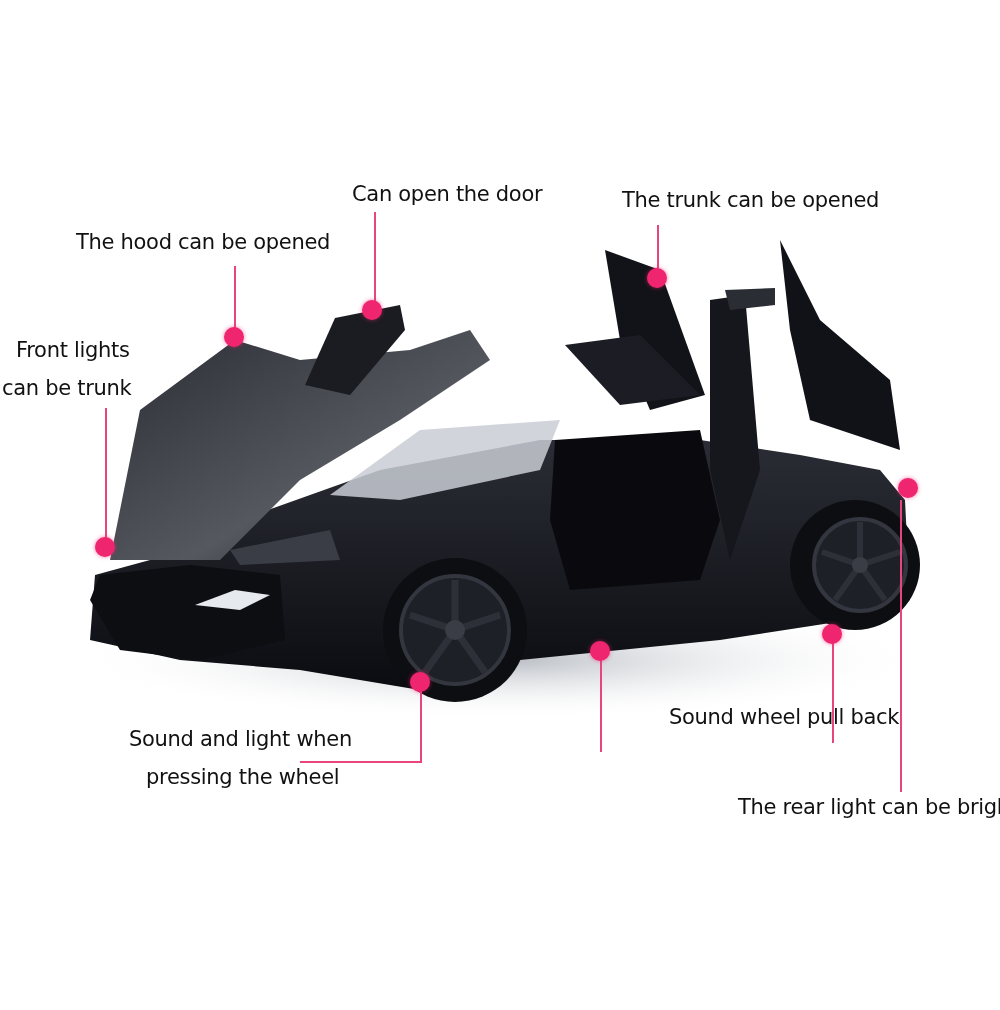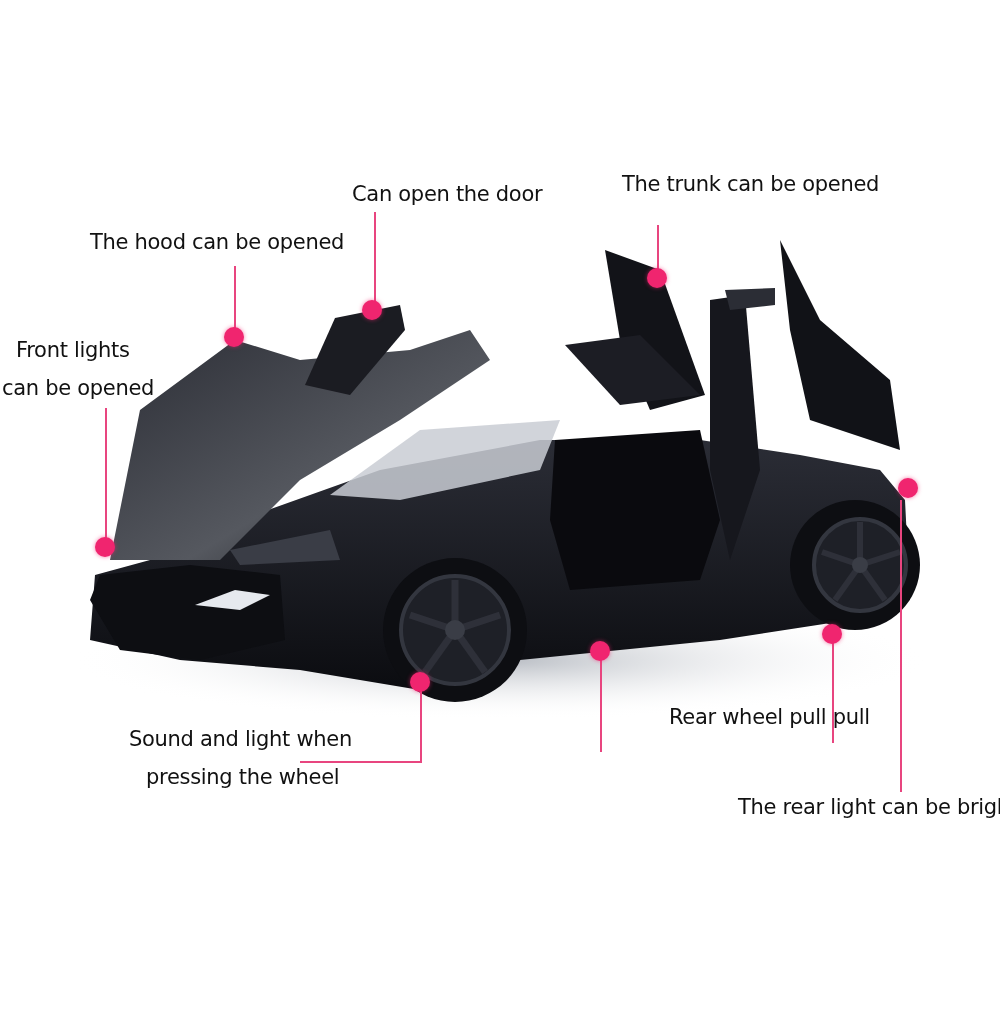--- a/index.html
+++ b/index.html
@@ -72,47 +72,47 @@
     <g stroke="#2e3039" stroke-width="6">
       <line x1="860" y1="565" x2="860" y2="522"></line>
       <line x1="860" y1="565" x2="900" y2="552"></line>
       <line x1="860" y1="565" x2="885" y2="600"></line>
       <line x1="860" y1="565" x2="835" y2="600"></line>
       <line x1="860" y1="565" x2="822" y2="552"></line>
     </g>
     <circle cx="860" cy="565" r="8" fill="#3a3d46"></circle>
   </svg>
 
-  <div class="label" style="left:76px; top:230px;margin-left:14px;">The hood can be opened</div>
+  <div class="label" style="left:76px; top:230px;">The hood can be opened</div>
   <div class="line" style="left:234px; top:266px; width:2px; height:70px;"></div>
   <div class="dot" style="left:224px; top:327px;"></div>
 
   <div class="label" style="left:352px; top:182px;">Can open the door</div>
   <div class="line" style="left:374px; top:212px; width:2px; height:96px;"></div>
   <div class="dot" style="left:362px; top:300px;"></div>
 
-  <div class="label" style="left:622px; top:172px;">The trunk can be opened</div>
+  <div class="label" style="left:622px; top:188px;">The trunk can be opened</div>
   <div class="line" style="left:657px; top:225px; width:2px; height:50px;"></div>
   <div class="dot" style="left:647px; top:268px;"></div>
 
   <div class="label" style="left:16px; top:338px;">Front lights</div>
-  <div class="label" style="left:2px; top:376px;">can be opened</div>
+  <div class="label" style="left:2px; top:376px;">can be trunk</div>
   <div class="line" style="left:105px; top:408px; width:2px; height:132px;"></div>
   <div class="dot" style="left:95px; top:537px;"></div>
 
   <div class="label" style="left:146px; top:765px;">pressing the wheel</div>
   <div class="label" style="left:129px; top:727px;">Sound and light when</div>
   <div class="line" style="left:420px; top:690px; width:2px; height:72px;"></div>
   <div class="line" style="left:300px; top:761px; width:122px; height:2px;"></div>
   <div class="dot" style="left:410px; top:672px;"></div>
 
   <div class="line" style="left:600px; top:660px; width:2px; height:92px;"></div>
   <div class="dot" style="left:590px; top:641px;"></div>
 
-  <div class="label" style="left:669px; top:705px;">Rear wheel pull pull</div>
+  <div class="label" style="left:669px; top:705px;">Sound wheel pull back</div>
   <div class="line" style="left:832px; top:640px; width:2px; height:103px;"></div>
   <div class="dot" style="left:822px; top:624px;"></div>
 
   <div class="label" style="left:738px; top:795px;">The rear light can be bright</div>
   <div class="line" style="left:900px; top:500px; width:2px; height:292px;"></div>
   <div class="dot" style="left:898px; top:478px;"></div>
 
 </div>
 
 </body></html>

